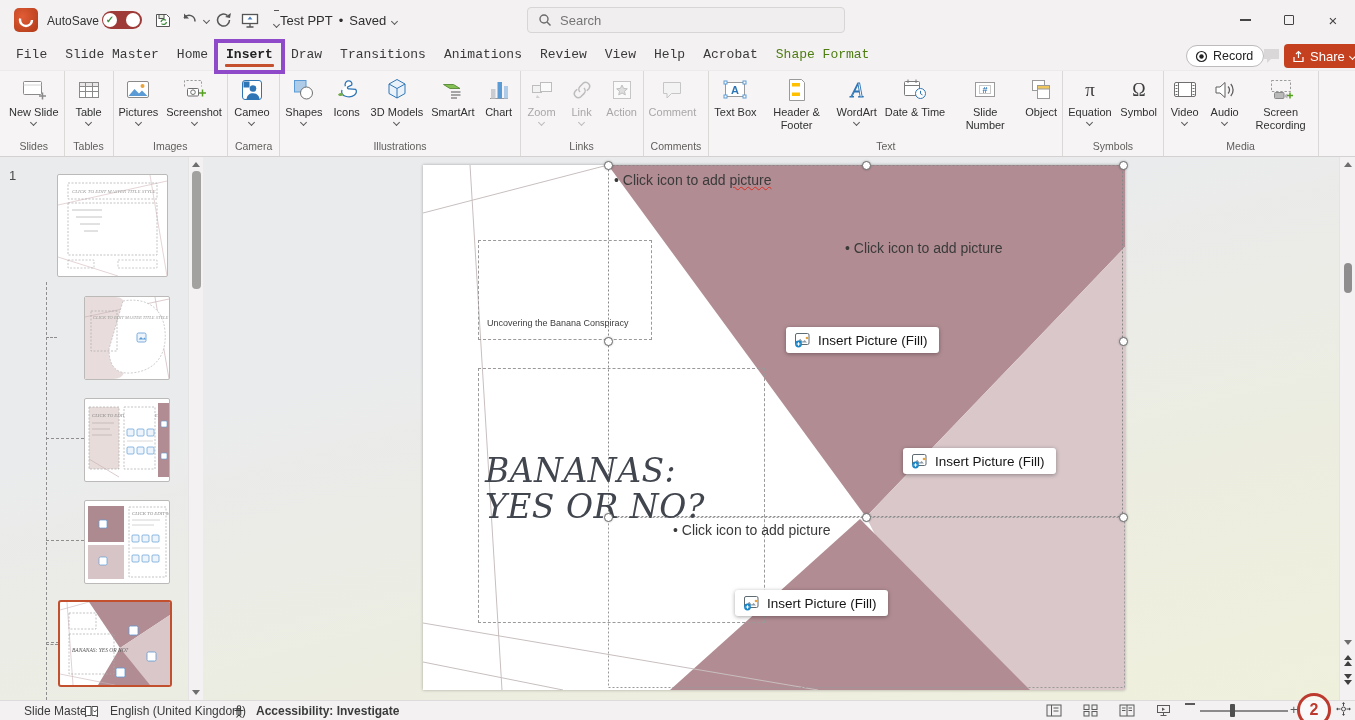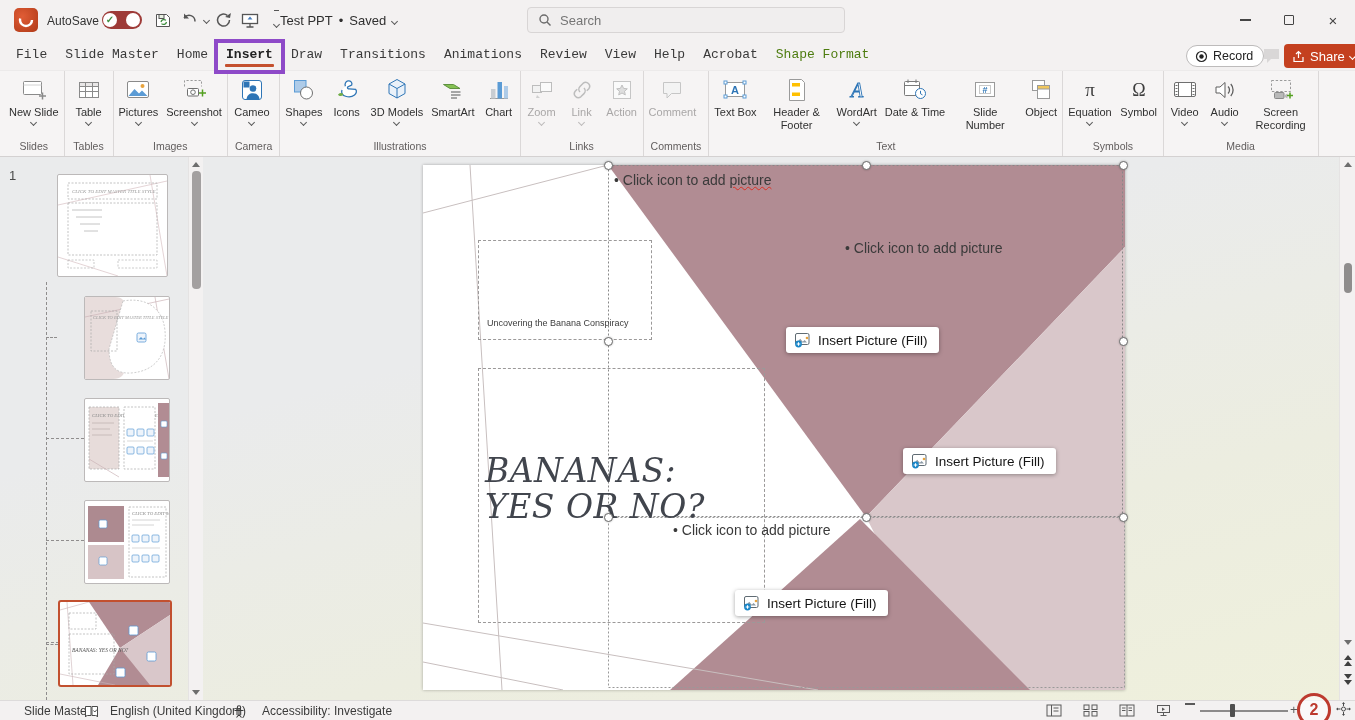--- a/index.html
+++ b/index.html
@@ -726,21 +726,21 @@
           <path d="M9.5 5.5l1.3 1.5L13 4.5" stroke="#4a4a4a" fill="none"></path>
         </svg>
     </span>
     <span class="sb-item" style="left:110px;">English (United Kingdom)</span>
     <span class="sb-item" style="left:232px;top:4px;">
       <svg width="14" height="13" viewBox="0 0 14 13">
           <circle cx="7" cy="2.5" r="1.7" fill="none" stroke="#3b3b3b" stroke-width="1.1"></circle>
           <path d="M2.5 5.5h9M7 5.5v4M7 9.5L4.5 12.5M7 9.5l2.5 3" stroke="#3b3b3b" fill="none" stroke-width="1.1"></path>
         </svg>
     </span>
-    <span class="sb-item" style="left:262px;font-weight:normal;">Accessibility: Investigate</span>
+    <span class="sb-item" style="left:256px;font-weight:bold;">Accessibility: Investigate</span>
     <div class="sb-icons">
       <span><svg width="16" height="13" viewBox="0 0 16 13">
             <rect x="1" y="1" width="14" height="11" fill="none" stroke="#5a5a5a"></rect>
             <path d="M5.5 1v11M7.5 4h5M7.5 7h5" stroke="#5a5a5a"></path>
           </svg></span>
       <span><svg width="15" height="13" viewBox="0 0 15 13">
             <rect x="1" y="1" width="5" height="4.5" fill="none" stroke="#5a5a5a"></rect>
             <rect x="9" y="1" width="5" height="4.5" fill="none" stroke="#5a5a5a"></rect>
             <rect x="1" y="7.5" width="5" height="4.5" fill="none" stroke="#5a5a5a"></rect>
             <rect x="9" y="7.5" width="5" height="4.5" fill="none" stroke="#5a5a5a"></rect>

